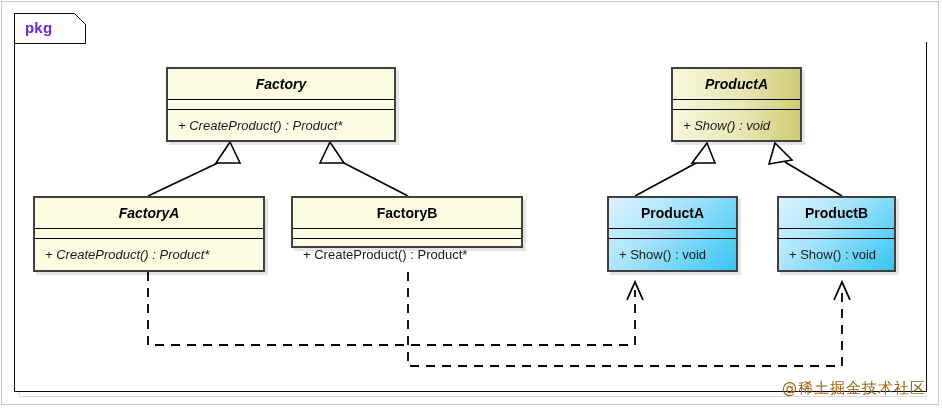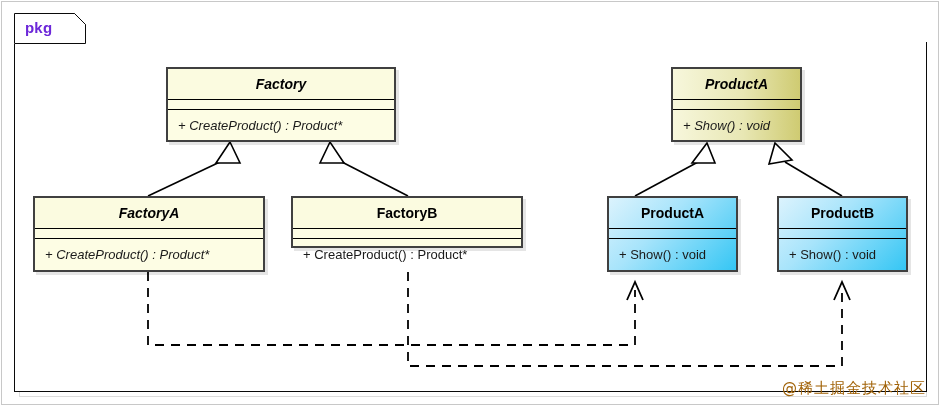--- a/index.html
+++ b/index.html
@@ -234,21 +234,21 @@
   </div>
 
   <div class="uml-class fill-cyan-grad" style="left:570px; top:196px; width:131px; height:76px;margin-left:37px;">
     <div class="uml-name">ProductA</div>
     <div class="uml-sep"></div>
     <div class="uml-attrs"></div>
     <div class="uml-sep"></div>
     <div class="uml-ops">+ Show() : void</div>
   </div>
 
-  <div class="uml-class fill-cyan-grad" style="left:777px; top:196px; width:131px; height:76px;">
+  <div class="uml-class fill-cyan-grad" style="left:777px; top:196px; width:119px; height:76px;">
     <div class="uml-name">ProductB</div>
     <div class="uml-sep"></div>
     <div class="uml-attrs"></div>
     <div class="uml-sep"></div>
     <div class="uml-ops">+ Show() : void</div>
   </div>
 
   <div class="watermark">@稀土掘金技术社区</div>
 
 </div>

